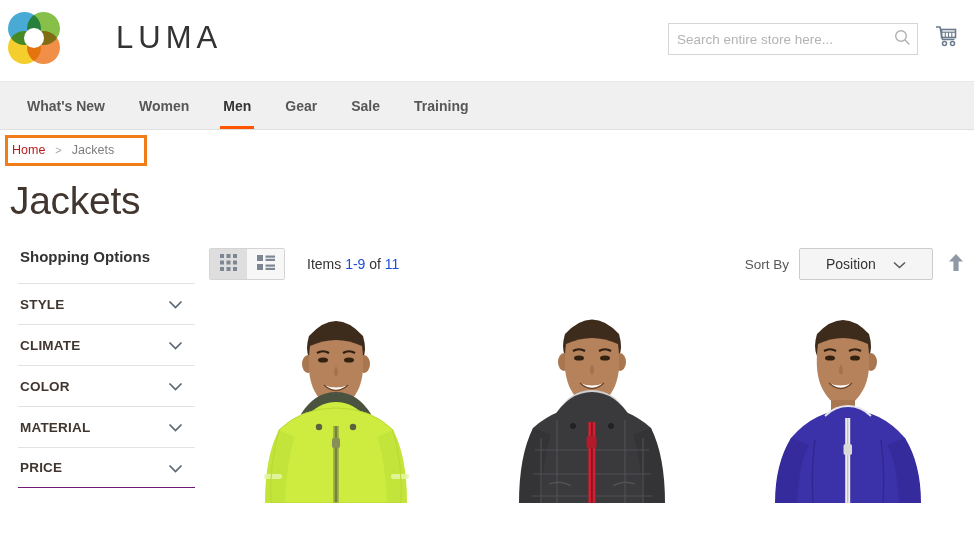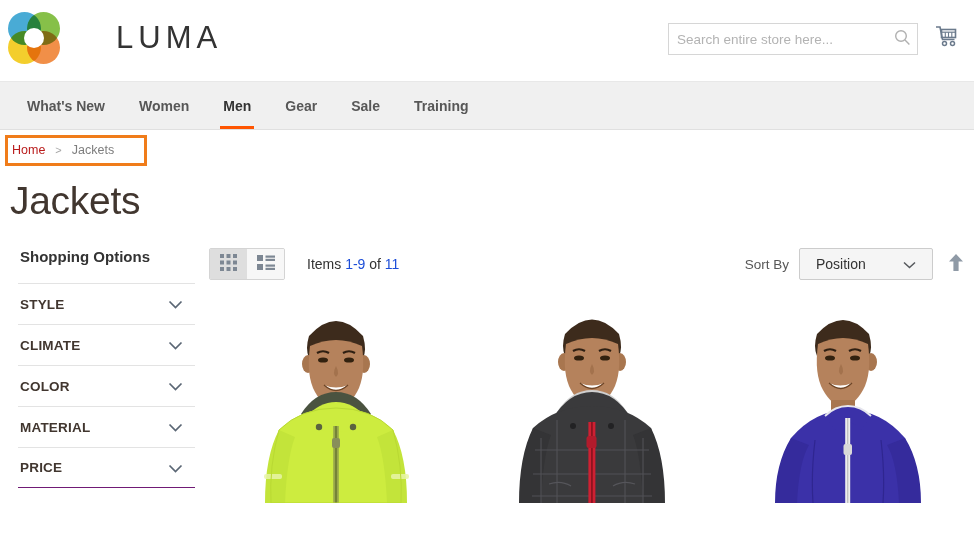--- a/index.html
+++ b/index.html
@@ -214,21 +214,21 @@
     font-size: 13.5px;
     color: #575757;
     margin-right: 10px;
   }
   .sort-select {
     width: 134px; height: 32px;
     border: 1px solid #cccccc;
     border-radius: 2px;
     background: #f5f5f5;
     display: flex; align-items: center; justify-content: space-between;
-    padding: 0 16px;
+    padding: 0 26px;
     font-size: 14px;
     color: #333333;
     cursor: pointer;
   }
   .sort-dir {
     margin-left: 12px;
     width: 22px; height: 26px;
     display: flex; align-items: center; justify-content: center;
     cursor: pointer;
   }

